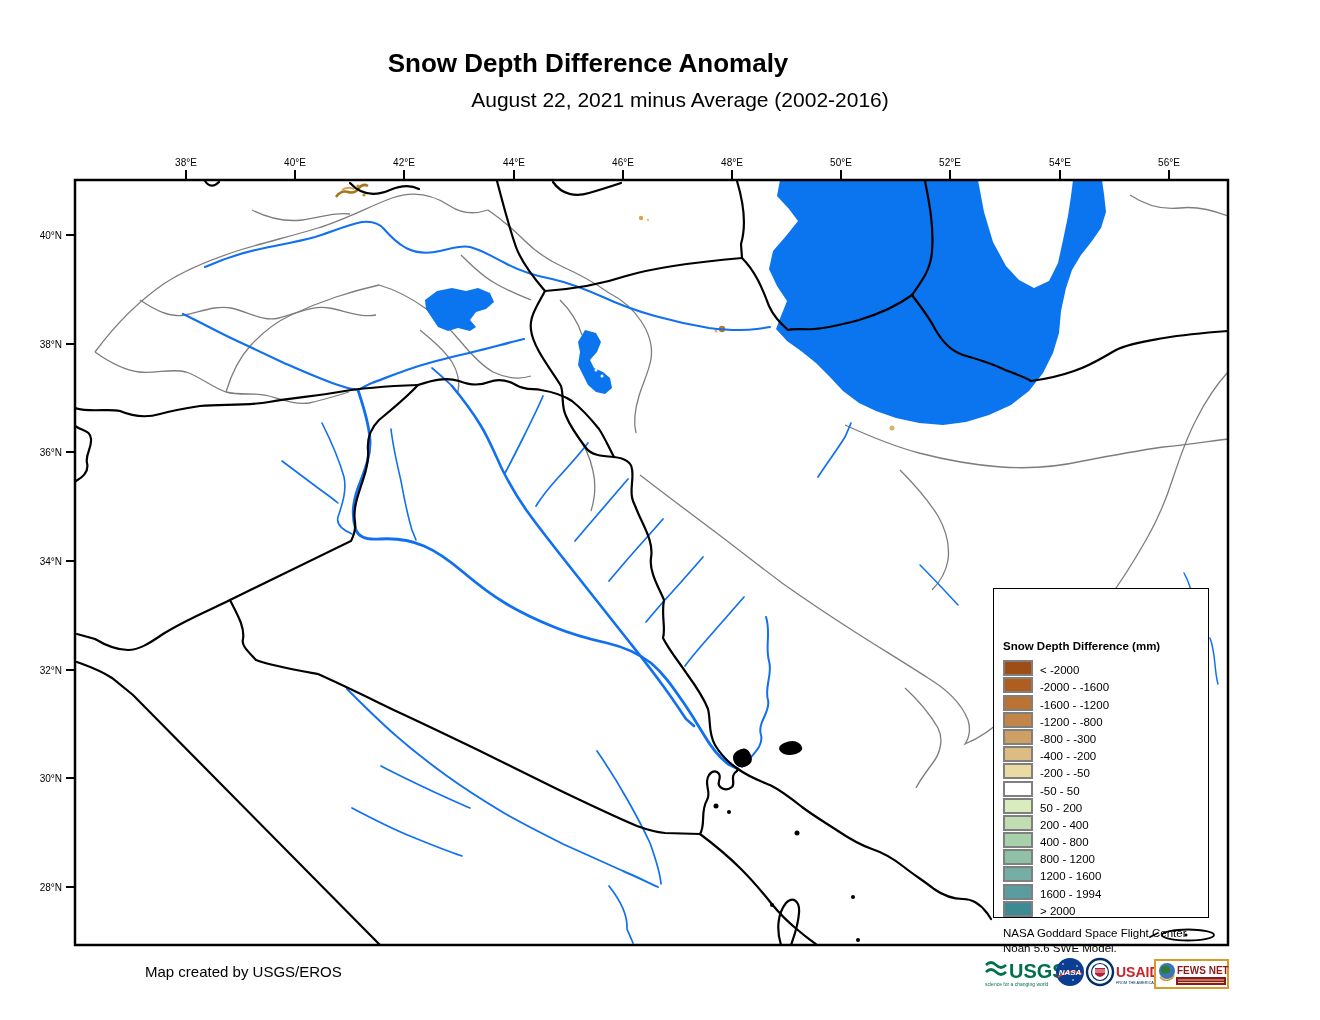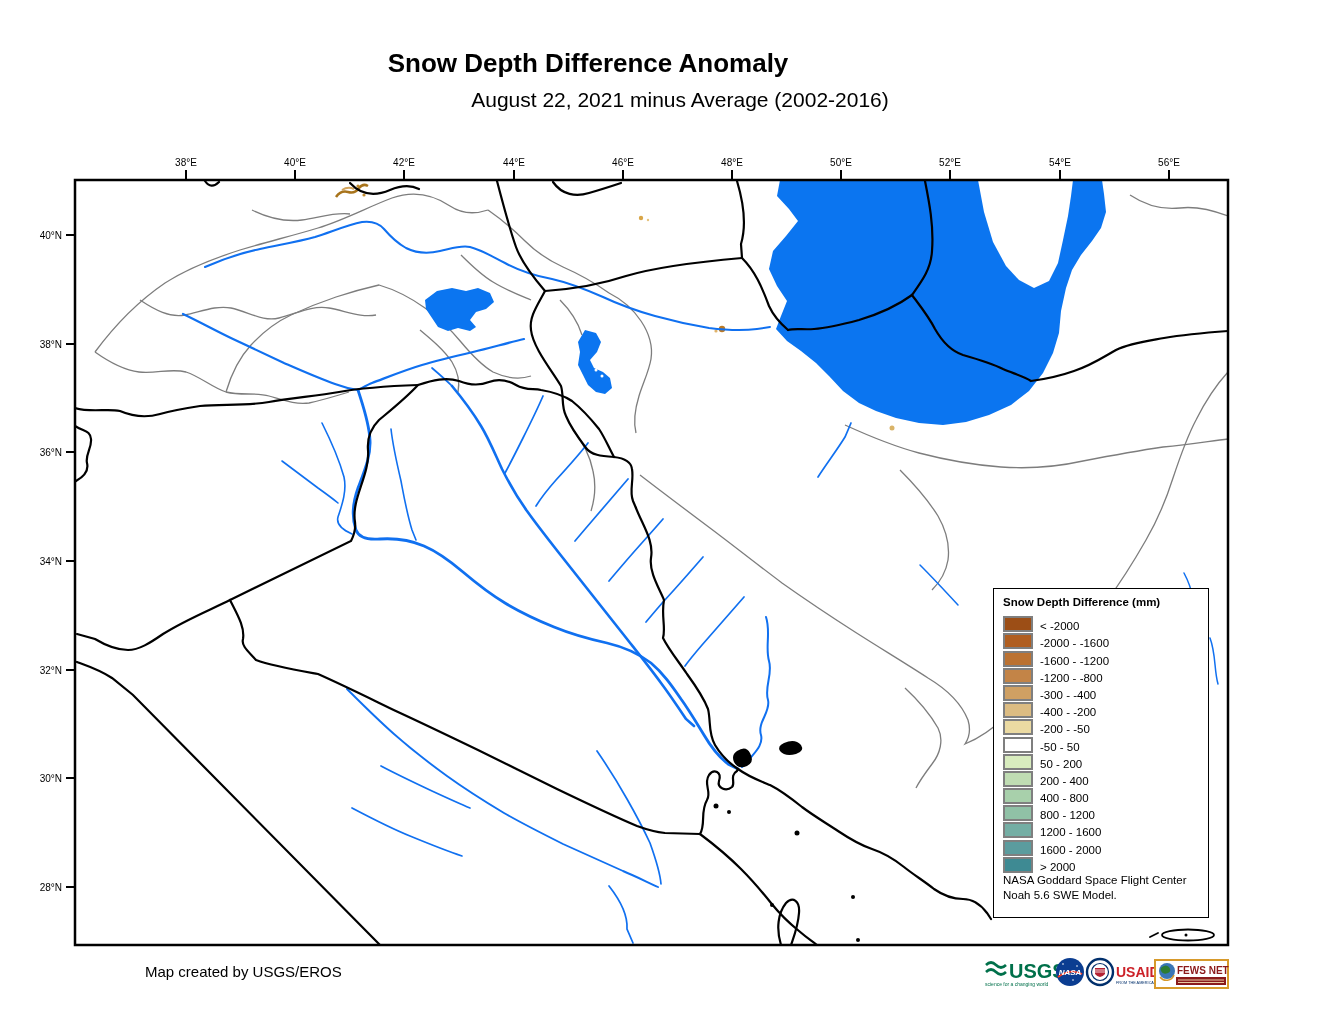--- a/index.html
+++ b/index.html
@@ -2,25 +2,25 @@
 <html><head>
 <meta charset="utf-8">
 <style>
   html,body{margin:0;padding:0;background:#fff;}
   body{width:1320px;height:1020px;position:relative;font-family:"Liberation Sans",sans-serif;overflow:hidden;}
   .page-title{position:absolute;left:0;top:48px;width:1176px;text-align:center;font-size:26px;font-weight:bold;color:#000;}
   .page-subtitle{position:absolute;left:0;top:88px;width:1320px;text-align:center;font-size:21px;color:#000;padding-left:20px;}
   svg text{font-family:"Liberation Sans",sans-serif;}
   .tick-label{font-size:10px;fill:#000;}
   .legend-box{position:absolute;left:993px;top:588px;width:216px;height:330px;background:#fff;border:1px solid #000;box-sizing:border-box;padding:7px 0 0 9px;}
-  .legend-title{font-size:11.5px;font-weight:bold;color:#000;margin-bottom:7px;}
+  .legend-title{font-size:11.5px;font-weight:bold;color:#000;margin-bottom:7px;margin-top:44px;}
   .legend-row{display:flex;align-items:flex-end;height:17.2px;}
   .legend-swatch{width:26px;height:12px;border:2px solid #7f7f7f;box-sizing:content-box;background:#fff;flex:0 0 auto;}
   .legend-label{font-size:11.5px;color:#000;margin-left:7px;white-space:nowrap;}
-  .legend-caption{font-size:11.5px;color:#000;line-height:1.3;}
+  .legend-caption{font-size:11.5px;color:#000;margin-top:9px;line-height:1.3;}
   .map-credit{position:absolute;left:97px;top:963px;font-size:15px;color:#000;margin-left:48px;}
   .logo-bar{position:absolute;left:983px;top:955px;width:247px;height:40px;}
 </style>
 </head>
 <body>
 
 <div class="page-title">Snow Depth Difference Anomaly</div>
 <div class="page-subtitle">August 22, 2021 minus Average (2002-2016)</div>
 
 <svg width="1320" height="1020" viewBox="0 0 1320 1020" style="position:absolute;left:0;top:0;">
@@ -202,21 +202,21 @@
   <div class="legend-row">
       <span class="legend-swatch" style="background-color: rgb(187, 114, 50);"></span>
       <span class="legend-label">-1600 - -1200</span>
     </div>
   <div class="legend-row">
       <span class="legend-swatch" style="background-color: rgb(195, 132, 71);"></span>
       <span class="legend-label">-1200 - -800</span>
     </div>
   <div class="legend-row">
       <span class="legend-swatch" style="background-color: rgb(207, 160, 99);"></span>
-      <span class="legend-label">-300 - -400</span>
+      <span class="legend-label">-800 - -300</span>
     </div>
   <div class="legend-row">
       <span class="legend-swatch" style="background-color: rgb(220, 188, 130);"></span>
       <span class="legend-label">-400 - -200</span>
     </div>
   <div class="legend-row">
       <span class="legend-swatch" style="background-color: rgb(235, 218, 162);"></span>
       <span class="legend-label">-200 - -50</span>
     </div>
   <div class="legend-row">
@@ -238,21 +238,21 @@
   <div class="legend-row">
       <span class="legend-swatch" style="background-color: rgb(144, 193, 166);"></span>
       <span class="legend-label">800 - 1200</span>
     </div>
   <div class="legend-row">
       <span class="legend-swatch" style="background-color: rgb(116, 174, 164);"></span>
       <span class="legend-label">1200 - 1600</span>
     </div>
   <div class="legend-row">
       <span class="legend-swatch" style="background-color: rgb(91, 156, 158);"></span>
-      <span class="legend-label">1600 - 2000</span>
+      <span class="legend-label">1600 - 1994</span>
     </div>
   <div class="legend-row">
       <span class="legend-swatch" style="background-color: rgb(62, 138, 147);"></span>
       <span class="legend-label">&gt; 2000</span>
     </div>
   <div class="legend-caption"><span>NASA Goddard Space Flight Center</span><br><span>Noah 5.6 SWE Model.</span></div>
 </div>
 
 <div class="map-credit">Map created by USGS/EROS</div>
 

